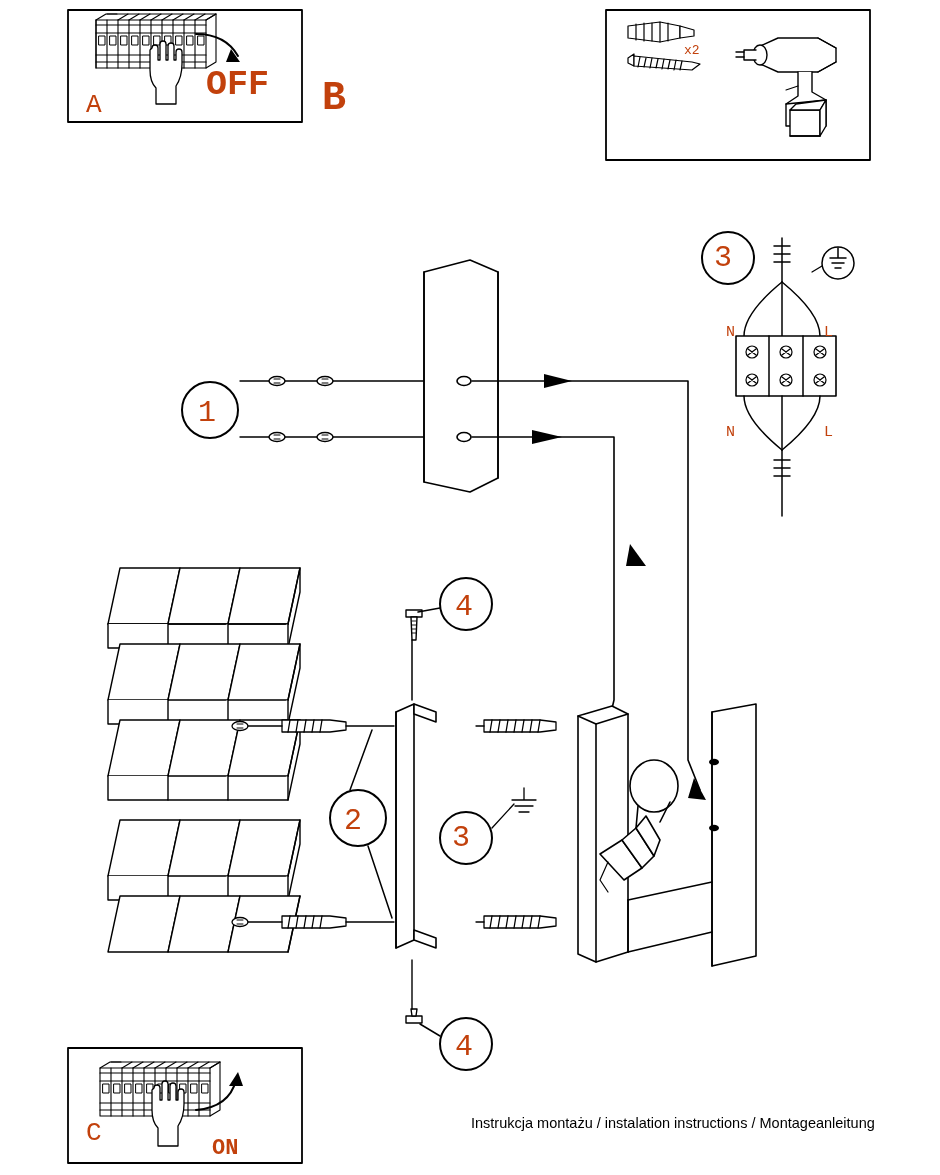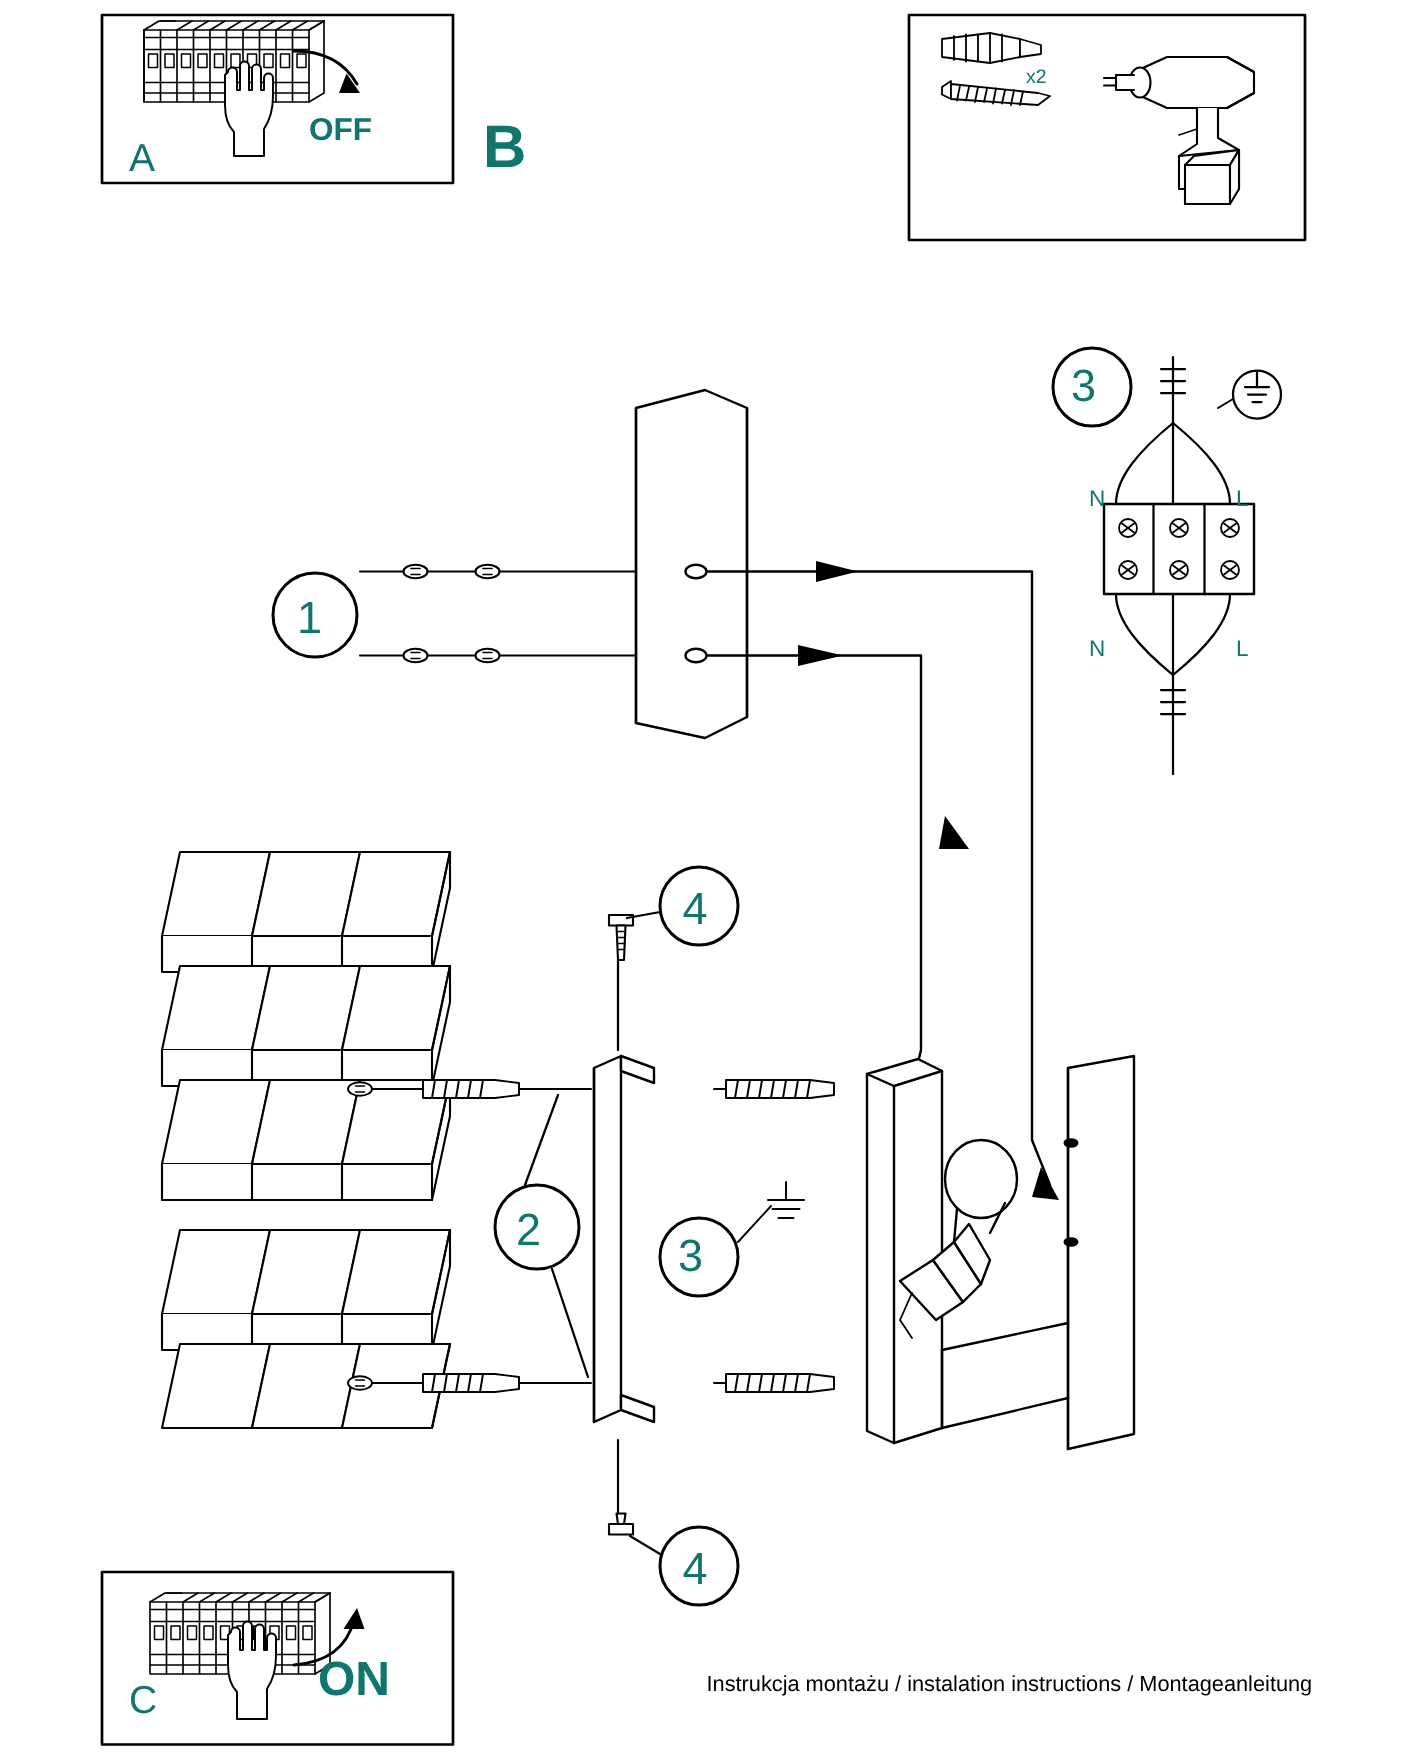--- a/index.html
+++ b/index.html
@@ -21,29 +21,29 @@
   }
   svg.diagram {
     position: absolute;
     left: 0;
     top: 0;
     width: 940px;
     height: 1175px;
   }
   .lbl {
     position: absolute;
-    font-family: Liberation Sans, sans-serif;
-    color: #0f766e;
+    font-family: Liberation Mono, monospace;
+    color: #c2410c;
     white-space: nowrap;
   }
   .lbl-A { left: 86px; top: 90px; font-size: 26px; }
-  .lbl-OFF { left: 206px; top: 75px; font-size: 21px; font-weight: 700; }
+  .lbl-OFF { left: 206px; top: 65px; font-size: 35px; font-weight: 700; }
   .lbl-B { left: 322px; top: 76px; font-size: 40px; font-weight: 700; }
   .lbl-C { left: 86px; top: 1118px; font-size: 26px; }
-  .lbl-ON { left: 212px; top: 1101px; font-size: 32px; font-weight: 700; }
+  .lbl-ON { left: 212px; top: 1136px; font-size: 22px; font-weight: 700; }
   .lbl-x2 { left: 684px; top: 43px; font-size: 13px; }
   .lbl-num { font-size: 30px; }
   .lbl-1 { left: 198px; top: 396px; }
   .lbl-2 { left: 344px; top: 804px; }
   .lbl-3a { left: 714px; top: 241px; }
   .lbl-3b { left: 452px; top: 821px; }
   .lbl-4a { left: 455px; top: 590px; }
   .lbl-4b { left: 455px; top: 1030px; }
   .lbl-N1 { left: 726px; top: 324px; font-size: 15px; }
   .lbl-L1 { left: 824px; top: 324px; font-size: 15px; }

